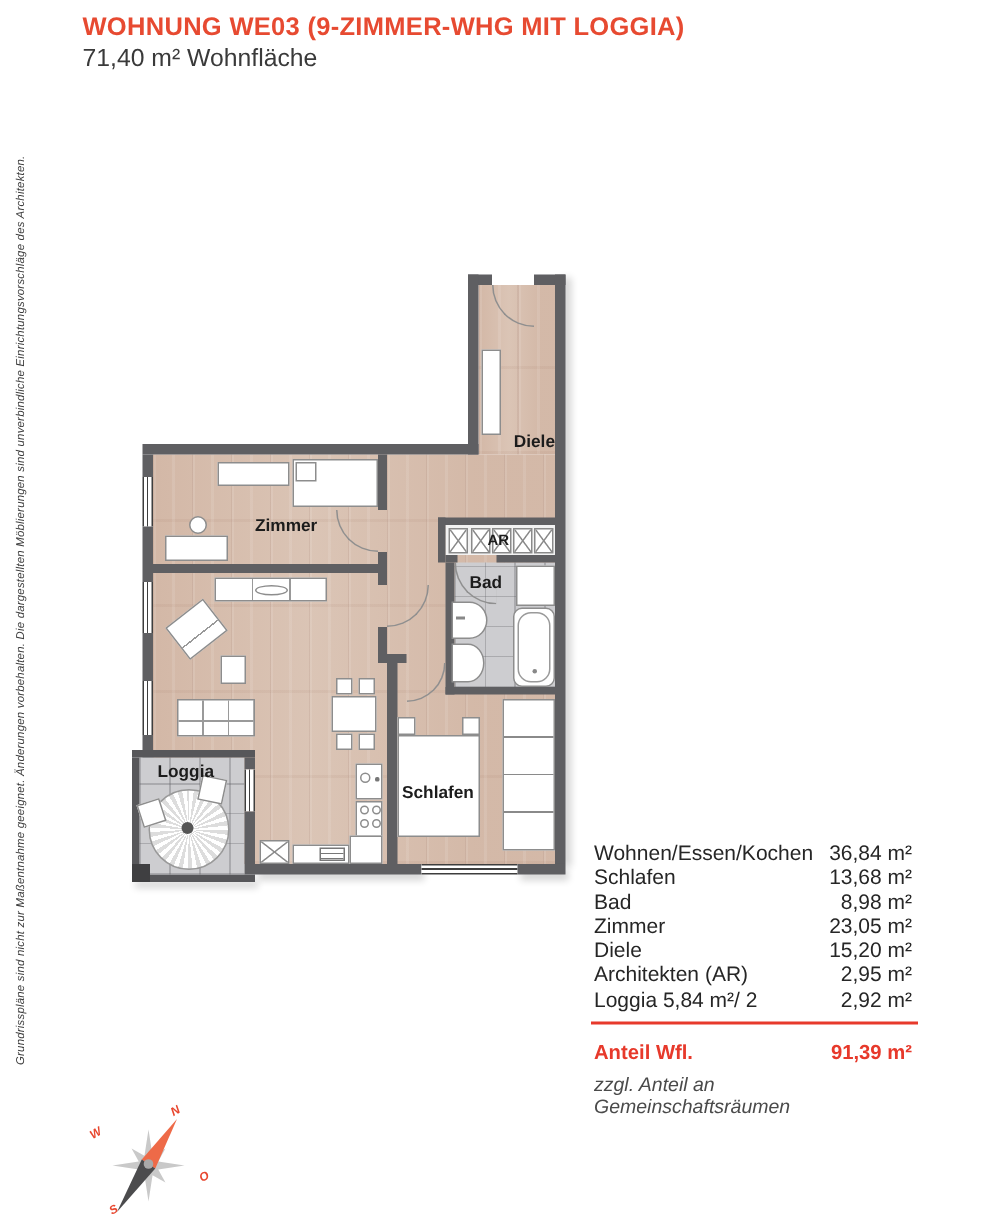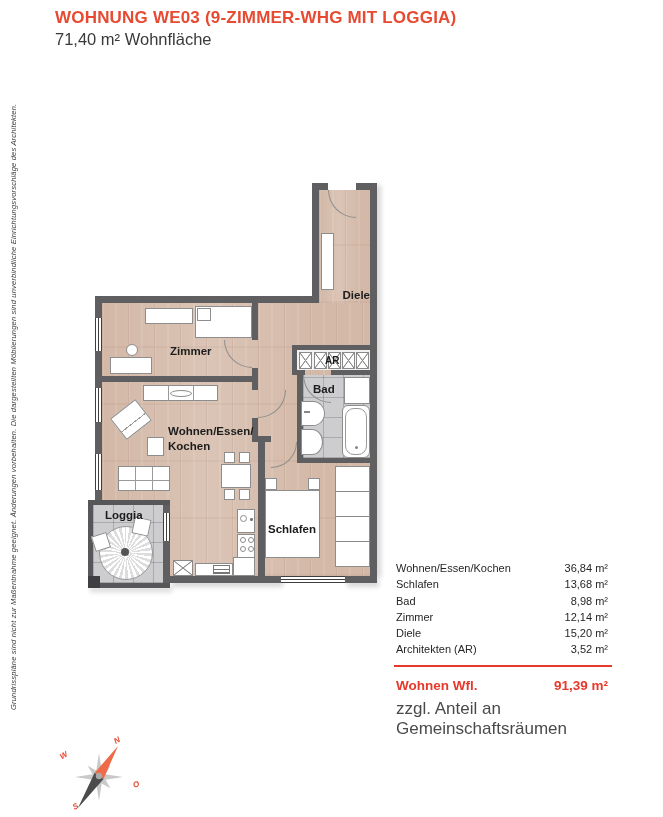--- a/index.html
+++ b/index.html
@@ -33,26 +33,26 @@
   .win-v{position:absolute;background:#fff;border-left:1px solid #3e3e3e;border-right:1px solid #3e3e3e;box-sizing:border-box;
     background-image:linear-gradient(90deg, transparent calc(50% - .5px), #3e3e3e calc(50% - .5px), #3e3e3e calc(50% + .5px), transparent calc(50% + .5px));}
   .win-h{position:absolute;background:#fff;border-top:1px solid #3e3e3e;border-bottom:1px solid #3e3e3e;box-sizing:border-box;
     background-image:linear-gradient(0deg, transparent calc(50% - .5px), #3e3e3e calc(50% - .5px), #3e3e3e calc(50% + .5px), transparent calc(50% + .5px));}
   .plan-lbl{position:absolute;font-weight:600;font-size:11.5px;color:#1c1c1c;line-height:1.3;white-space:pre-line;}
   .hatch{position:absolute;box-sizing:border-box;border:1px solid #777;
     background:repeating-linear-gradient(0deg,#777 0 1px,transparent 1px 3.5px) #fff;}
   
   .area-table{position:absolute;left:396px;top:560px;width:212px;color:#262626;}
   .at-heading{font-size:15px;font-weight:700;margin-bottom:17px;color:#262626;}
-  .at-row{display:flex;justify-content:space-between;font-size:11px;line-height:16.3px;}
+  .at-row{display:flex;justify-content:space-between;font-size:14px;line-height:16.3px;}
   .at-row.em{font-weight:700;font-style:italic;}
   .at-line{border-top:2px solid #e7392b;margin:7px 0 9px -2px;width:218px;}
   .at-row.total{font-size:13.5px;font-weight:700;color:#e7392b;line-height:20px;}
   .at-row.keller{line-height:17px;}
-  .at-footnote{font-size:17px;color:#4a4a4a;margin-top:3px;}
+  .at-footnote{font-size:13px;font-style:italic;color:#4a4a4a;margin-top:3px;}
   
   .compass{position:absolute;left:52px;top:736px;width:95px;height:81px;}
   .compass .pt{position:absolute;color:#e8472f;font-size:8px;font-weight:700;font-style:italic;transform:rotate(-30deg);}
 </style>
 </head>
 <body>
 
 <div class="title">WOHNUNG WE03 (9-ZIMMER-WHG MIT LOGGIA)</div>
 <div class="subtitle">71,40 m² Wohnfläche</div>
 
@@ -163,54 +163,56 @@
 
   <div class="abs" style="left:14px;top:348px;width:52px;height:52px;border-radius:50%;border:1px solid #999;background:repeating-conic-gradient(#ffffff 0 7deg,#dddddd 7deg 14deg);"></div>
   <div class="abs" style="left:36px;top:370px;width:8px;height:8px;background:#555;border-radius:50%;"></div>
   <div class="furn" style="left:48px;top:340px;width:17px;height:17px;transform:rotate(12deg);"></div>
   <div class="furn" style="left:8px;top:356px;width:16px;height:16px;transform:rotate(-18deg);"></div>
 
   <div class="plan-lbl" style="left:247px;top:110px;width:38px;text-align:right;">Diele</div>
   <div class="plan-lbl" style="left:85px;top:166px;">Zimmer</div>
   <div class="plan-lbl" style="left:240px;top:176px;font-size:10px;">AR</div>
   <div class="plan-lbl" style="left:228px;top:204px;">Bad</div>
-  <div class="plan-lbl" style="left:83px;top:246px;">Wohnen/Essen/
-Kochen</div>
   <div class="plan-lbl" style="left:20px;top:330px;">Loggia</div>
   <div class="plan-lbl" style="left:183px;top:344px;">Schlafen</div>
 </div>
 
 <div class="area-table">
   <div class="at-row">
       <span>Wohnen/Essen/Kochen</span>
       <span>36,84 m²</span>
     </div>
   <div class="at-row">
       <span>Schlafen</span>
       <span>13,68 m²</span>
     </div>
   <div class="at-row">
       <span>Bad</span>
       <span>8,98 m²</span>
     </div>
   <div class="at-row">
       <span>Zimmer</span>
-      <span>12,14 m²</span>
+      <span>23,05 m²</span>
     </div>
   <div class="at-row">
       <span>Diele</span>
       <span>15,20 m²</span>
     </div>
   <div class="at-row">
       <span>Architekten (AR)</span>
-      <span>3,52 m²</span>
+      <span>2,95 m²</span>
+    </div>
+  <div class="at-row">
+      <span>Loggia 5,84 m²/ 2</span>
+      <span>2,92 m²</span>
     </div>
   <div class="at-line"></div>
   <div class="at-row total">
-      <span>Wohnen Wfl.</span>
+      <span>Anteil Wfl.</span>
       <span>91,39 m²</span>
     </div>
   <div class="at-footnote">zzgl. Anteil an Gemeinschaftsräumen</div>
 </div>
 
 <div class="compass">
   <svg width="95" height="81" viewBox="0 0 95 81">
     <polygon fill="#bfbfbf" opacity="0.85" points="71,41 53.5,38.3 58.3,29.7 49.7,34.5 47,17 44.3,34.5 35.7,29.7 40.5,38.3 23,41 40.5,43.7 35.7,52.3 44.3,47.5 47,65 49.7,47.5 58.3,52.3 53.5,43.7"></polygon>
     <polygon fill="#ee6a48" points="66,10 51.5,43 42.5,37"></polygon>
     <polygon fill="#4b4b4d" points="26,72 42.5,37 51.5,43"></polygon>

